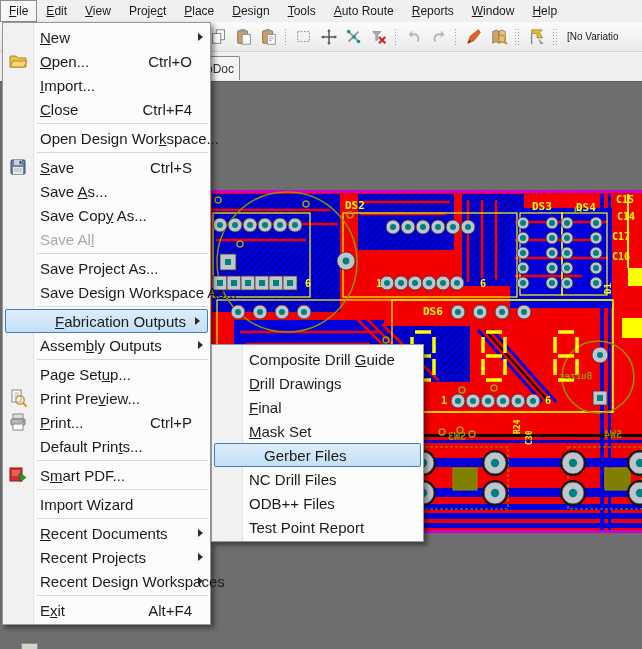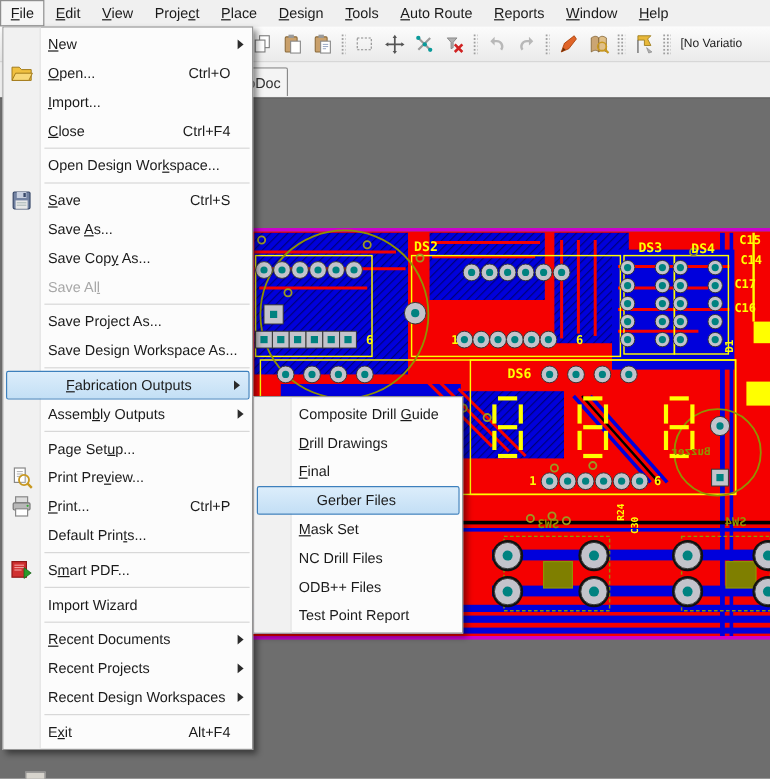--- a/index.html
+++ b/index.html
@@ -37,25 +37,25 @@
   
   .workspace{position:absolute;left:0;top:81px;width:642px;height:568px;background:#6e6e6e;
              border-top:1px solid #5a5a5a;box-sizing:border-box;z-index:0;}
   svg.pcb{position:absolute;left:210px;top:0}
   .corner-chip{position:absolute;left:21px;top:643px;width:15px;height:6px;background:#d6d3cc;
                border:1px solid #8a8a8a;z-index:4}
 
   
   .menu{position:absolute;background:#fcfcfc;border:1px solid #979797;
         box-shadow:3px 3px 5px rgba(0,0,0,.45);padding:2px 0;box-sizing:border-box;z-index:10;
-        font-size:12px;color:#1b1b1b;}
+        font-size:15px;color:#1b1b1b;}
   .menu::before{content:"";position:absolute;left:0;top:0;bottom:0;width:30px;
                 background:#f1f1f1;border-right:1px solid #e4e4e4}
   .file-menu{left:2px;top:22px;width:209px}
-  .sub-menu{left:211px;top:330px;width:175px}
+  .sub-menu{left:211px;top:344px;width:213px}
   .mi{position:relative;height:24px;display:flex;align-items:center;
       padding:0 6px 0 37px;cursor:default;white-space:nowrap}
   .mi .ico{position:absolute;left:5px;top:2px;width:20px;height:20px}
   .mi .ico svg{width:20px;height:20px}
   .mi .sc{margin-left:auto;padding-right:12px}
   .mi .arr{position:absolute;right:7px;top:50%;margin-top:-4px;width:0;height:0;
            border-left:5px solid #2b2b2b;border-top:4px solid transparent;border-bottom:4px solid transparent}
   .mi.disabled{color:#a8a8a8}
   .mi.hl{box-sizing:border-box;margin:0 2px;padding-left:49px;border:1px solid #3d80bd;border-radius:2px;
          background:linear-gradient(#dcedfb,#c3dff5)}
@@ -648,27 +648,27 @@
 <div class="menu sub-menu">
     <div class="mi">
       <span class="lab">Composite Drill <u>G</u>uide</span>
     </div>
     <div class="mi">
       <span class="lab"><u>D</u>rill Drawings</span>
     </div>
     <div class="mi">
       <span class="lab"><u>F</u>inal</span>
     </div>
+    <div class="mi">
+      <span class="lab"><u>M</u>ask Set</span>
+    </div>
     <div class="mi hl">
       <span class="lab">Gerber Files</span>
     </div>
     <div class="mi">
-      <span class="lab"><u>M</u>ask Set</span>
-    </div>
-    <div class="mi">
       <span class="lab">NC Drill Files</span>
     </div>
     <div class="mi">
       <span class="lab">ODB++ Files</span>
     </div>
     <div class="mi">
       <span class="lab">Test Point Report</span>
     </div>
   </div>
 

